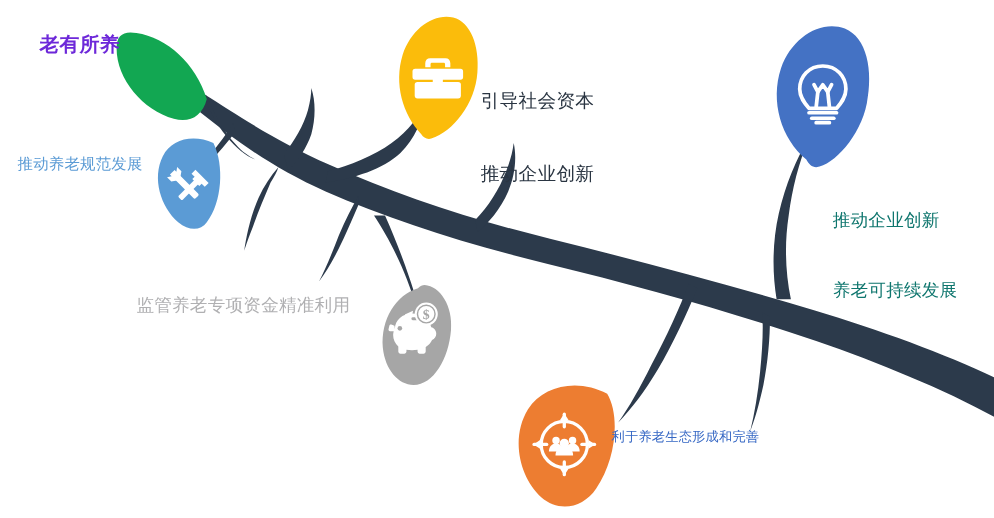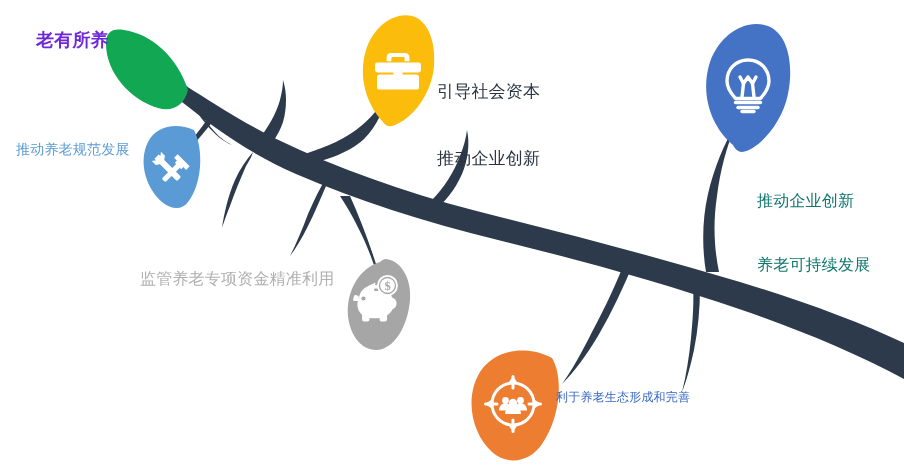--- a/index.html
+++ b/index.html
@@ -53,21 +53,21 @@
     font-weight: normal;
   }
   .lbl-royal {
     left: 757px;
     top: 148px;
     font-size: 16px;
     color: #0f766e;
     font-weight: normal;
   }
   .lbl-gray {
-    left: 140px;
+    left: 124px;
     top: 268px;
     font-size: 16px;
     color: #B0B0B2;
     font-weight: normal;
   }
   .lbl-blue-orange {
     left: 556px;
     top: 390px;
     font-size: 12px;
     color: #3567C4;

